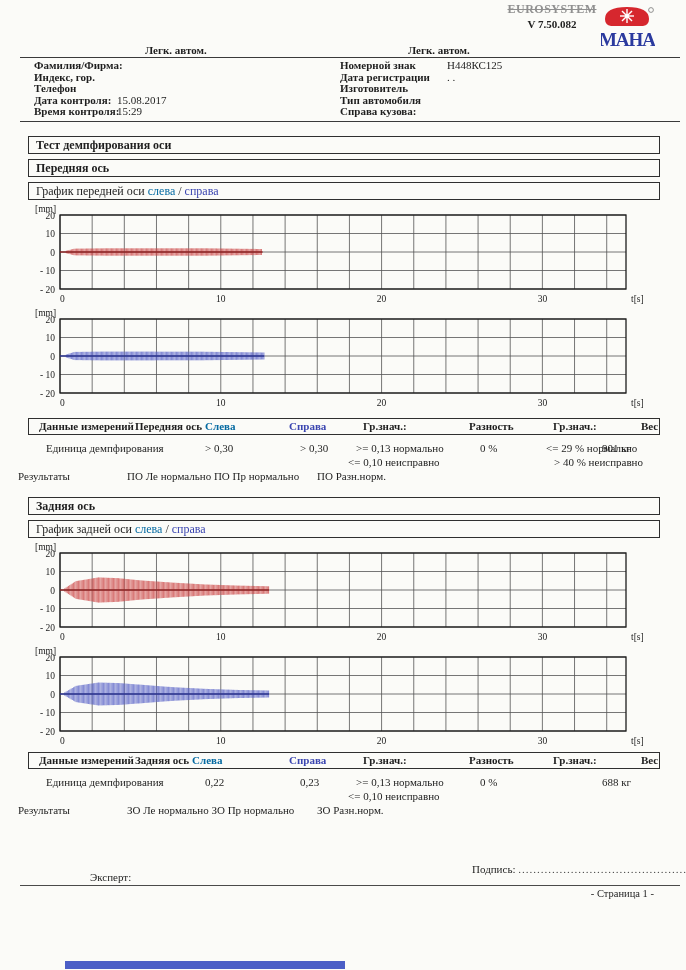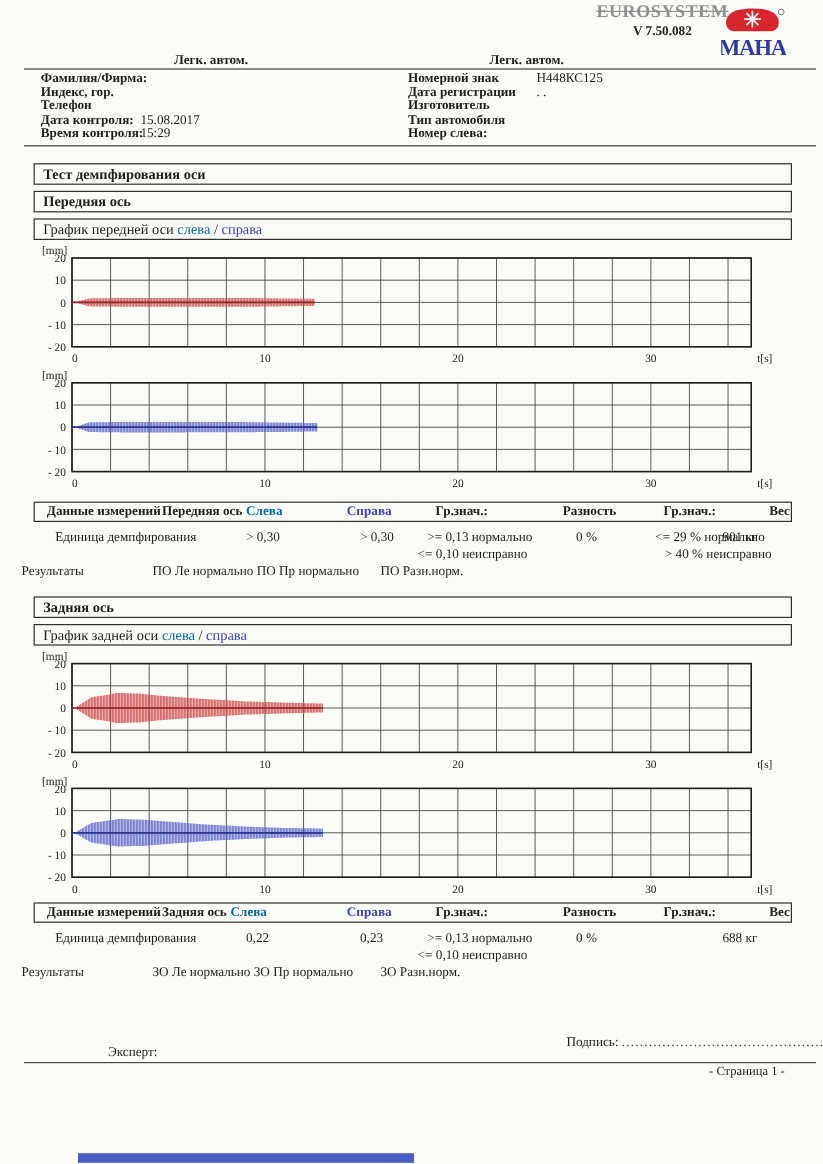--- a/index.html
+++ b/index.html
@@ -1,21 +1,21 @@
 <!DOCTYPE html>
 <html><head>
 <meta charset="utf-8">
 <style>
   html,body{margin:0;padding:0;background:#dadada;}
   .page{position:relative;width:686px;height:970px;background:#fbfbf8;overflow:hidden;
         font-family:"Liberation Serif",serif;color:#1e1e1e;}
   .abs{position:absolute;white-space:nowrap;}
   
   .sysblock{position:absolute;left:497px;top:2px;width:110px;text-align:center;}
-  .sys-smudge{display:block;font-size:15px;font-weight:bold;color:#909090;
+  .sys-smudge{display:block;font-size:12px;font-weight:bold;color:#909090;
               text-decoration:line-through;letter-spacing:.5px;filter:blur(.3px);}
   .sys-ver{display:block;font-size:11px;font-weight:600;color:#222;margin-top:1px;}
   .logo{position:absolute;left:601px;top:4px;}
   .top-spacer{height:44px;}
   
   .legend-row{position:relative;height:13px;font-size:11px;font-weight:bold;}
   .infoblock{position:relative;border-top:1.5px solid #3a3a3a;border-bottom:1.5px solid #3a3a3a;
              padding:2px 0 3px 0;}
   .inforow{position:relative;height:11.6px;font-size:11px;line-height:11.6px;}
   .il{left:14px;font-weight:bold;}
@@ -112,21 +112,21 @@
       </div>
       <div class="inforow">
         <span class="abs il">Дата контроля:</span>
         <span class="abs iv">15.08.2017</span>
         <span class="abs irl">Тип автомобиля</span>
         <span class="abs irv"></span>
       </div>
       <div class="inforow">
         <span class="abs il">Время контроля:</span>
         <span class="abs iv">15:29</span>
-        <span class="abs irl">Номер слева:</span>
+        <span class="abs irl">Справа кузова:</span>
         <span class="abs irv"></span>
       </div>
     </div>
 
     <div class="secbox b mt14">Тест демпфирования оси</div>
     <div class="secbox b">Передняя ось</div>
     <div class="secbox">
       <span>График передней оси </span><span class="w-left">слева</span><span> / </span><span class="w-right">справа</span>
     </div>
 

